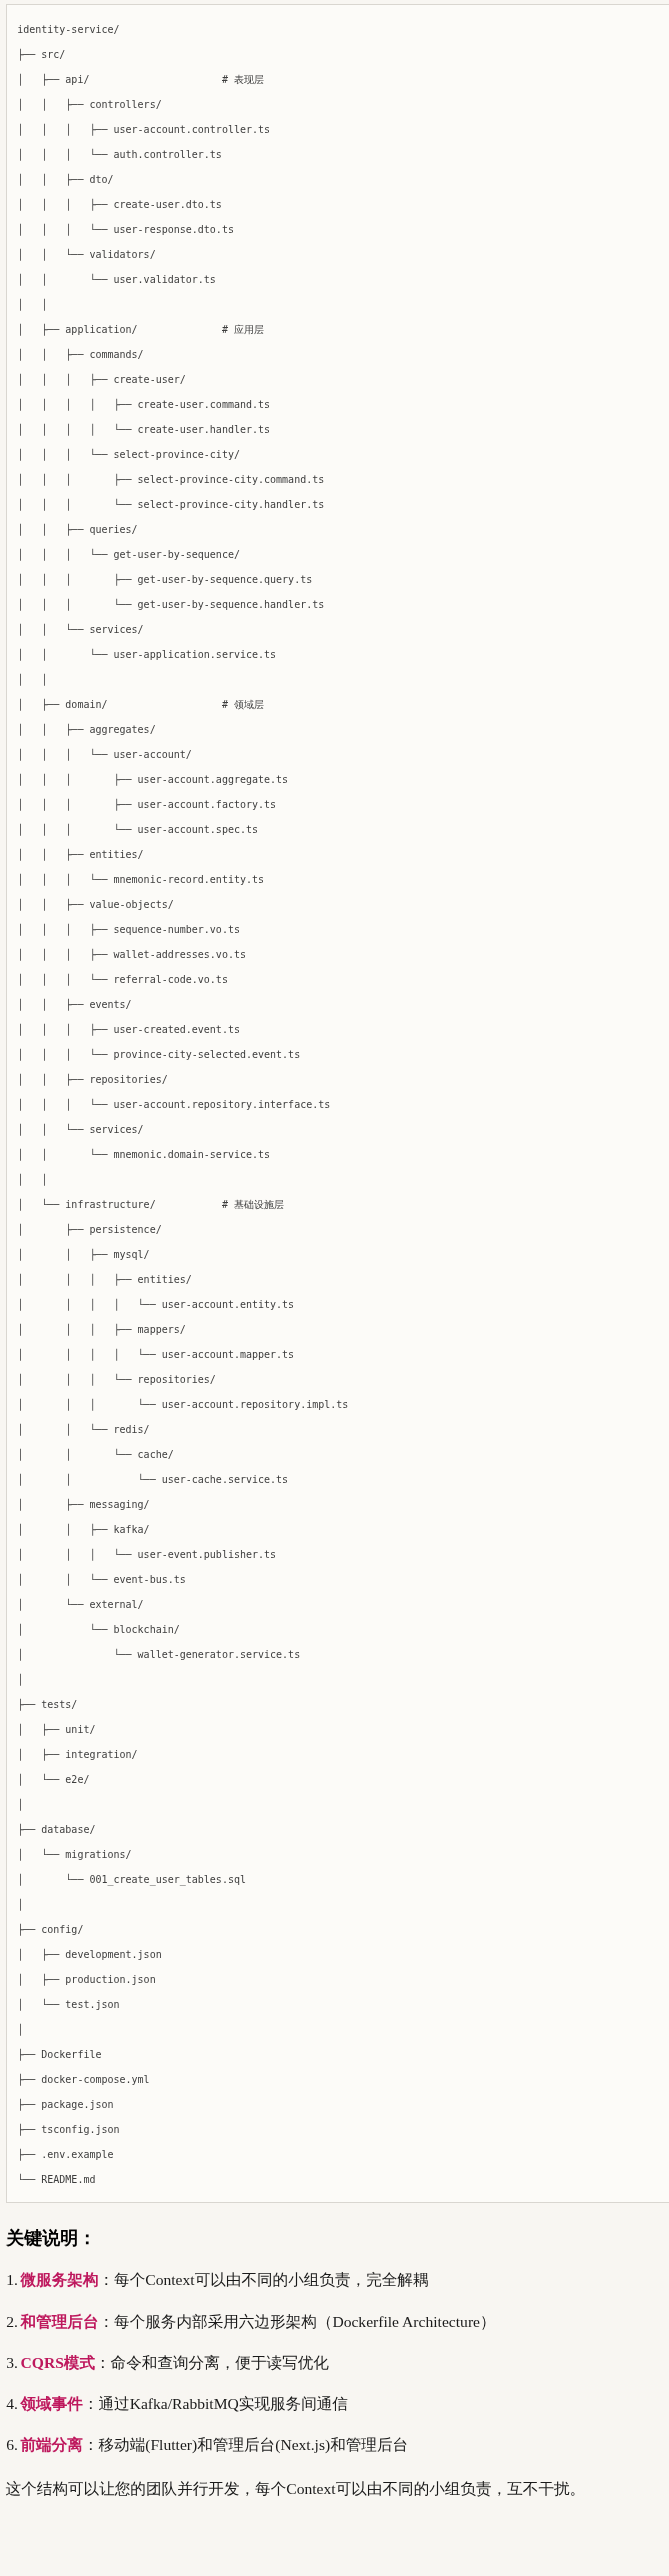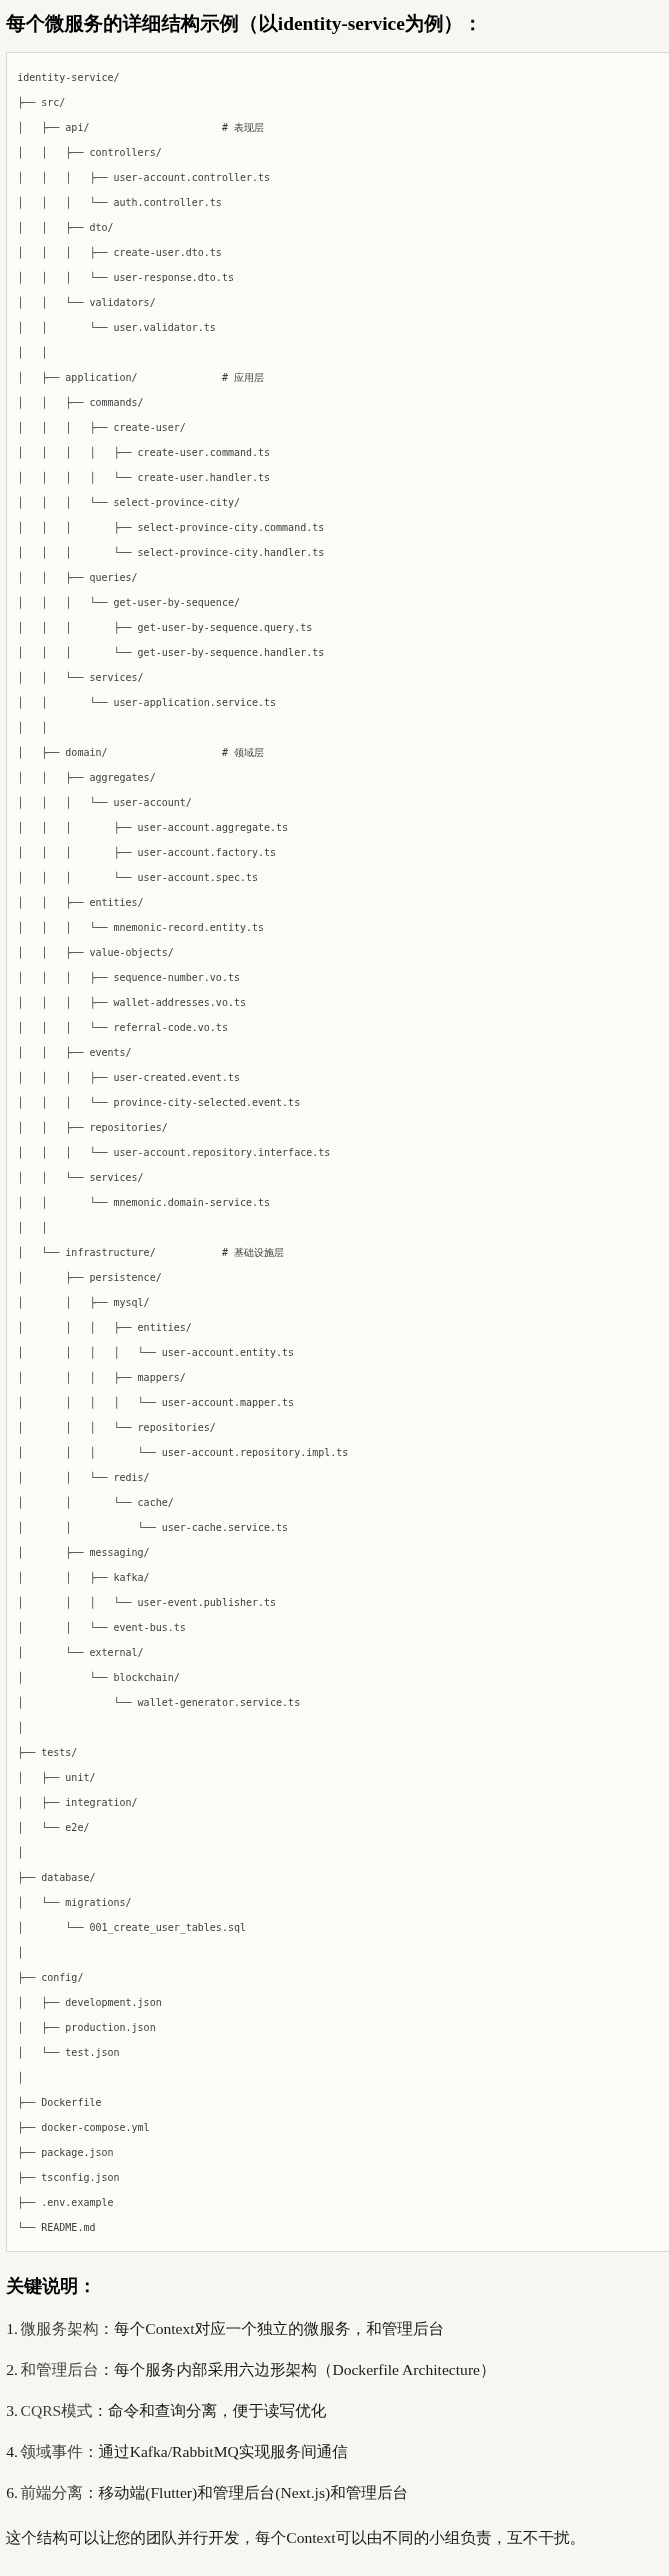--- a/index.html
+++ b/index.html
@@ -51,36 +51,35 @@
   .note-item {
     font-size: 15.6px;
     margin: 19.4px 0 0 1.3px;
     line-height: 1.4;
     color: #1a1a1a;
   }
   .note-num {
     margin-right: 2.5px;
   }
   .note-term {
-    font-weight: normal;
-    color: #404040;
+    font-weight: bold;
+    color: #be185d;
   }
   .footer-text {
     font-size: 15.6px;
     margin: 22.5px 0 0 0.6px;
     color: #1a1a1a;
     line-height: 1.4;
   }
 </style>
 </head>
 <body>
 
 <div class="content">
 
-  <div class="page-title">每个微服务的详细结构示例（以identity-service为例）：</div>
 
   <div class="code-box">
     <pre class="tree">identity-service/
 ├── src/
 │   ├── api/                      # 表现层
 │   │   ├── controllers/
 │   │   │   ├── user-account.controller.ts
 │   │   │   └── auth.controller.ts
 │   │   ├── dto/
 │   │   │   ├── create-user.dto.ts
@@ -161,21 +160,21 @@
 ├── docker-compose.yml
 ├── package.json
 ├── tsconfig.json
 ├── .env.example
 └── README.md</pre>
   </div>
 
   <div class="notes-heading">关键说明：</div>
 
   <div class="note-item">
-    <span class="note-num">1.</span><span class="note-term">微服务架构</span><span class="note-desc">：每个Context对应一个独立的微服务，和管理后台</span>
+    <span class="note-num">1.</span><span class="note-term">微服务架构</span><span class="note-desc">：每个Context可以由不同的小组负责，完全解耦</span>
   </div>
 
   <div class="note-item">
     <span class="note-num">2.</span><span class="note-term">和管理后台</span><span class="note-desc">：每个服务内部采用六边形架构（Dockerfile Architecture）</span>
   </div>
 
   <div class="note-item">
     <span class="note-num">3.</span><span class="note-term">CQRS模式</span><span class="note-desc">：命令和查询分离，便于读写优化</span>
   </div>
 

